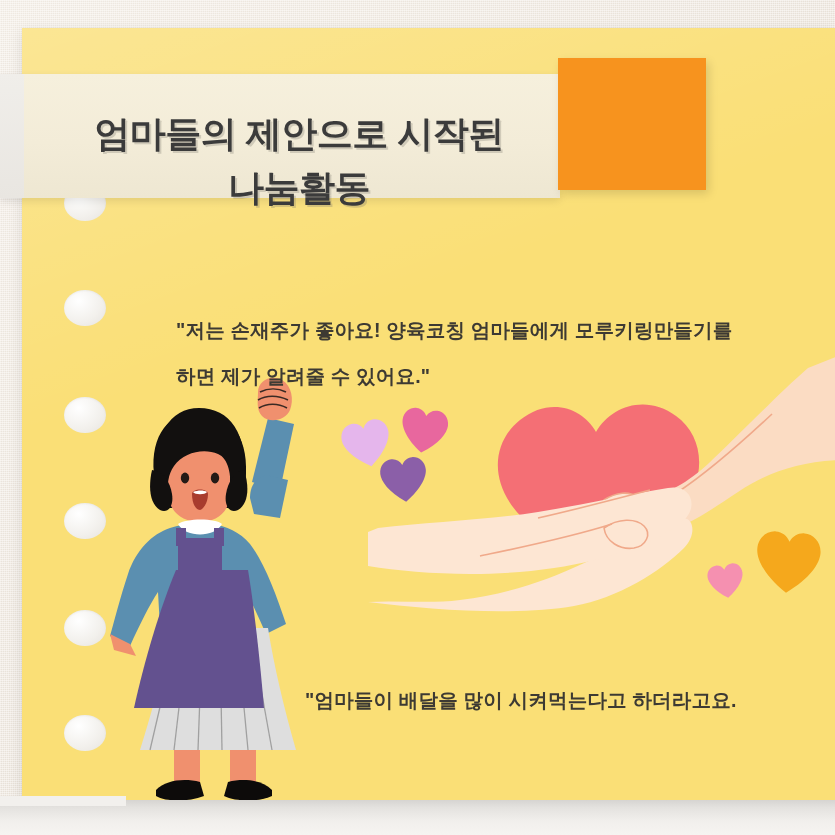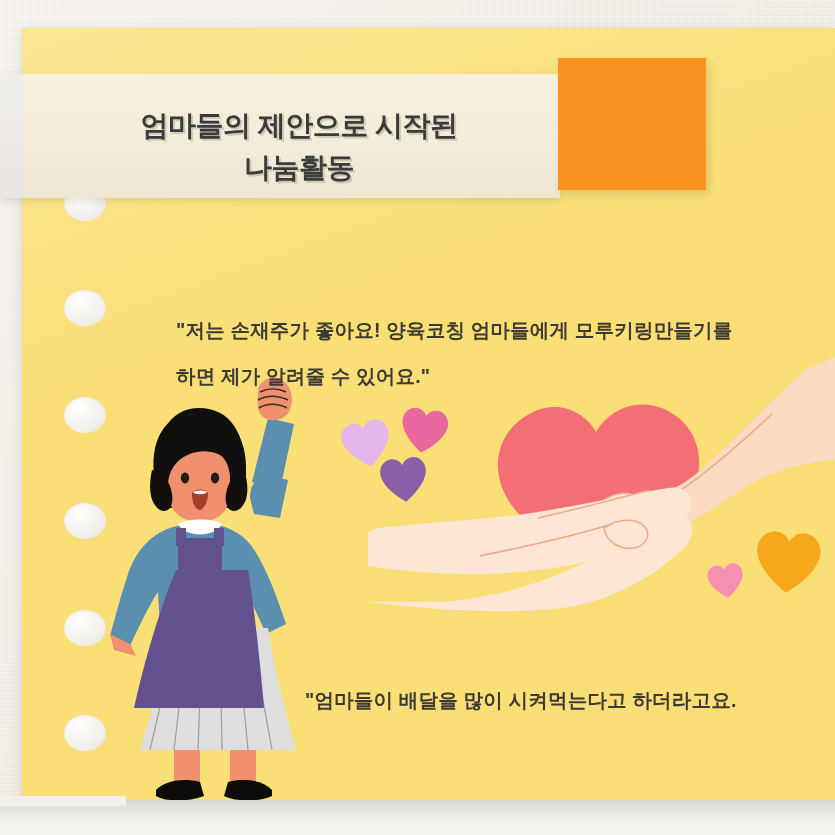--- a/index.html
+++ b/index.html
@@ -82,25 +82,25 @@
     position: absolute;
     left: 0;
     top: 74px;
     width: 24px;
     height: 124px;
     background: linear-gradient(180deg, #f0eeea 0%, #e9e6e1 100%);
   }
   .banner-text {
     position: absolute;
     left: 34px;
-    top: 62px;
+    top: 52px;
     width: 530px;
     text-align: center;
     color: #3b3b3b;
-    font-size: 28px;
+    font-size: 36px;
     font-weight: bold;
     line-height: 1.52;
     letter-spacing: -0.5px;
     text-shadow: 2px 2px 0 rgba(120,115,105,0.28);
     white-space: pre-line;
   }
   .banner-line2 { display: block; text-align: center; }
   .orange-block {
     position: absolute;
     left: 558px;

